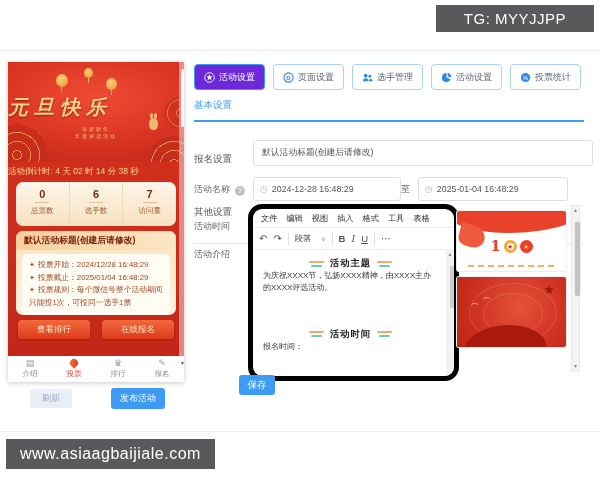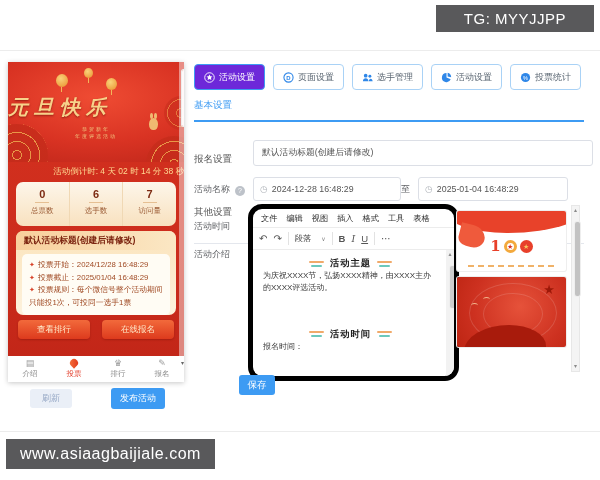--- a/index.html
+++ b/index.html
@@ -30,21 +30,21 @@
   .fan.fr{right:-18px;bottom:-30px;width:56px;height:56px;}
   .fan.fm{right:-14px;top:34px;width:34px;height:34px;opacity:.55;}
   .rabbit{position:absolute;right:26px;top:56px;width:9px;height:12px;border-radius:50% 50% 45% 45%;
     background:#f2c879;opacity:.9;}
   .rabbit::before{content:"";position:absolute;left:1px;top:-5px;width:3px;height:6px;border-radius:50%;background:#f2c879;}
   .rabbit::after{content:"";position:absolute;right:1px;top:-5px;width:3px;height:6px;border-radius:50%;background:#f2c879;}
   .banner-title{position:relative;margin-top:32px;color:#f7d28a;
     font-family:"DejaVu Serif",serif;font-weight:bold;font-style:italic;font-size:20px;letter-spacing:6px;
     text-shadow:0 1px 2px rgba(110,15,8,.65);}
   .banner-sub{position:relative;margin-top:5px;text-align:center;color:#f0c47e;font-size:5px;line-height:7px;letter-spacing:2px;}
-  .countdown{height:18px;line-height:18px;text-align:right;color:#ffd992;font-size:8.5px;}
+  .countdown{height:18px;line-height:18px;text-align:left;color:#ffd992;font-size:8.5px;}
   .stats{display:flex;margin:2px 8px 0;height:44px;border-radius:7px;
     background:linear-gradient(180deg,#fdf6ea,#f8e1bf);}
   .stat{flex:1;text-align:center;padding-top:6px;}
   .stat + .stat{border-left:1px solid #f0d8b4;}
   .stat .num{font-size:11px;font-weight:bold;color:#7c2a12;}
   .stat .u{display:block;width:14px;height:1px;background:#e5bf92;margin:2px auto 3px;}
   .stat .lbl{font-size:7.5px;color:#9a5a34;}
   .tcard{margin:5px 8px 0;border-radius:7px;background:linear-gradient(180deg,#fbe3bb,#fdf2dd);}
   .tcard-head{height:19px;line-height:19px;padding:0 8px;border-radius:7px 7px 0 0;
     background:linear-gradient(90deg,#f8cf9c,#fbe7c4);color:#7c2410;font-weight:bold;font-size:8.8px;

